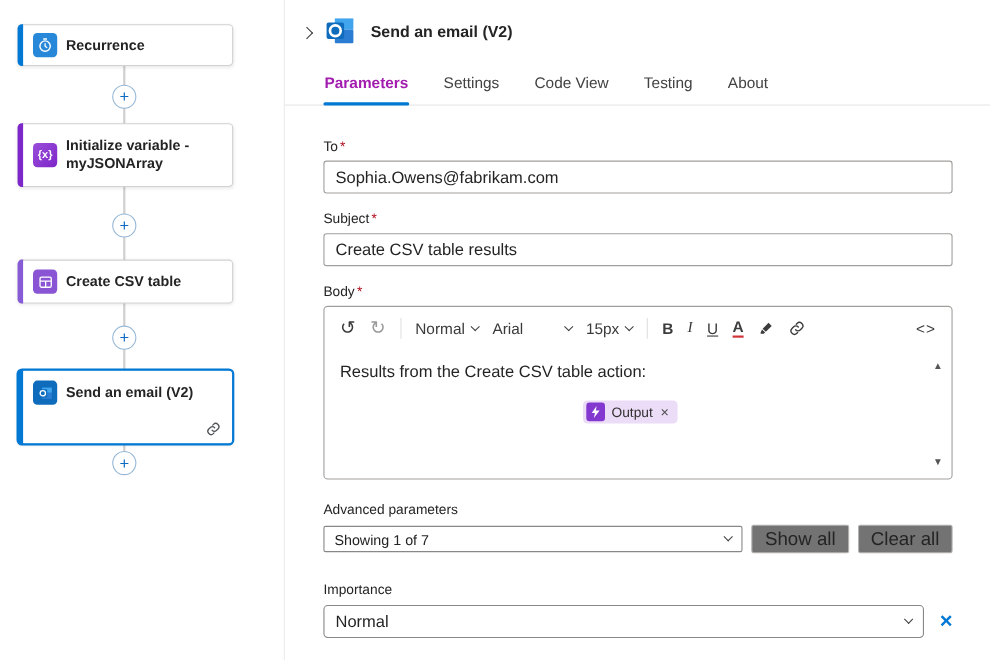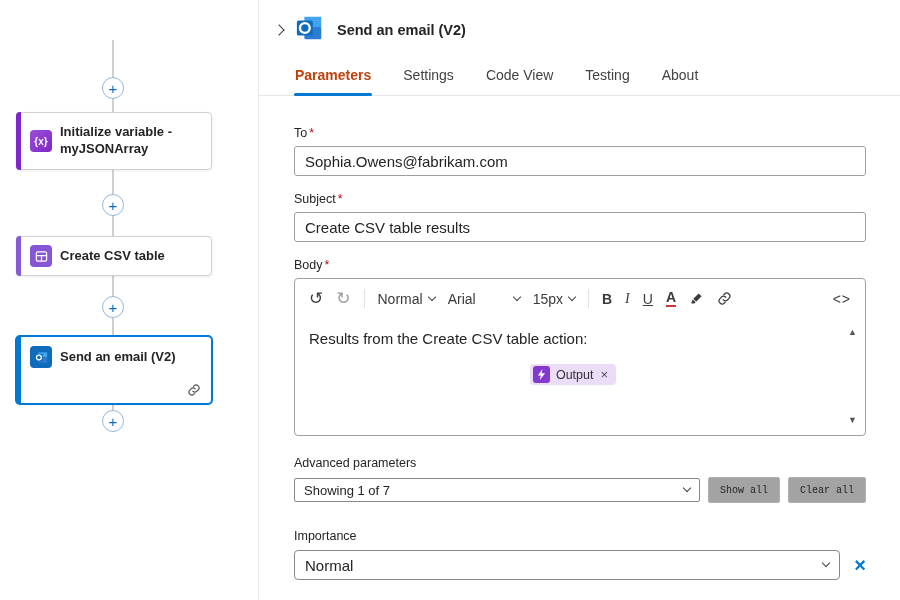--- a/index.html
+++ b/index.html
@@ -36,21 +36,21 @@
   }
 
   
   .right-panel { position:absolute; left:258px; top:0; width:642px; height:600px; background:#fff; border-left:1px solid #ebebeb; }
   .panel-header { display:flex; align-items:center; gap:12px; padding:13px 0 0 16px; }
   .chev-right { display:inline-block; width:8px; height:8px; border-right:1.7px solid #3b3b3b; border-bottom:1.7px solid #3b3b3b; transform:rotate(-45deg); cursor:pointer; }
   .panel-title { font-size:14.5px; font-weight:bold; }
 
   .tabs-bar { display:flex; gap:30px; margin-top:16px; padding-left:35px; border-bottom:1px solid #e5e5e5; }
   .tab { padding:5px 1px 12px; font-size:14px; color:#424242; position:relative; cursor:pointer; }
-  .tab.active { font-weight:bold; color:#c2410c; }
+  .tab.active { font-weight:bold; color:#a21caf; }
   .tab.active::after { content:""; position:absolute; left:0; right:0; bottom:-1px; height:3px; background:#0078d4; border-radius:2px; }
 
   .fields { padding:30px 34px 0 35px; }
   .field { margin-bottom:16px; }
   .field-label { font-size:12.5px; margin-bottom:6px; color:#242424; }
   .req { color:#b10e1c; margin-left:2px; }
   .text-input {
     width:100%; height:30px; border:1px solid #a19f9d; border-radius:3px;
     padding:0 10px; font-size:15px; color:#242424; font-family:"Liberation Sans", sans-serif;
   }
@@ -72,34 +72,45 @@
   .token-chip { display:inline-flex; align-items:center; gap:6px; background:#ebdcf7; border-radius:4px; padding:2px 8px 2px 3px; font-size:12.5px; color:#323130; cursor:pointer; }
   .chip-icon { width:17px; height:17px; border-radius:3px; background:#8338cf; display:flex; align-items:center; justify-content:center; flex:none; }
   .chip-close { color:#4f4f4f; margin-left:1px; font-size:13px; }
   .scroll-arrow { position:absolute; right:8px; font-size:9px; color:#555; cursor:pointer; }
   .scroll-up { top:10px; } .scroll-down { bottom:10px; }
 
   
   .advanced { margin-top:20px; }
   .adv-row { display:flex; align-items:center; gap:8px; margin-top:7px; }
   .adv-dropdown { flex:1; height:24px; border:1px solid #8a8886; border-radius:2px; display:flex; align-items:center; justify-content:space-between; padding:0 9px; font-size:13px; cursor:pointer; background:#fff; }
-  .adv-btn { height:26px; padding:0 11px; background:#a3a3a3; border:1px solid #b3b0ad; border-radius:2px; font-size:10px; color:#242424; cursor:pointer; font-family:Liberation Mono, monospace; }
+  .adv-btn { height:26px; padding:0 11px; background:#737373; border:1px solid #b3b0ad; border-radius:2px; font-size:17px; color:#242424; cursor:pointer; font-family:Liberation Sans, sans-serif; }
 
   
   .importance { margin-top:26px; }
   .imp-row { display:flex; align-items:center; gap:14px; margin-top:7px; }
   .imp-dropdown { flex:1; height:30px; border:1px solid #8a8886; border-radius:4px; display:flex; align-items:center; justify-content:space-between; padding:0 10px; font-size:15px; cursor:pointer; background:#fff; }
   .clear-x { color:#0078d4; font-size:20px; line-height:1; cursor:pointer; font-weight:bold; }
 </style>
 </head>
 <body>
 
 <div class="flow-canvas">
   <div class="connector"></div>
 
+  <div class="card" style="top:22px; height:38px;">
+    <span class="accent" style="background:#0078d4;"></span>
+    <span class="node-icon" style="background:#2787d8;">
+      <svg width="14" height="14" viewBox="0 0 16 16">
+          <circle cx="8" cy="9" r="5.4" fill="none" stroke="#fff" stroke-width="1.5"></circle>
+          <path d="M8 6.2v3l2.2 1.5" stroke="#fff" stroke-width="1.4" fill="none"></path>
+          <path d="M6 1.6h4" stroke="#fff" stroke-width="1.6"></path>
+        </svg>
+    </span>
+    <span class="node-label">Recurrence</span>
+  </div>
   <button class="plus" style="top:77px;">+</button>
 
   <div class="card" style="top:112px; height:58px;">
     <span class="accent" style="background:#7d26c9;"></span>
     <span class="node-icon" style="background:linear-gradient(135deg,#9a4ed9,#7d26c9);">{x}</span>
     <span class="node-label" style="max-width:140px;">Initialize variable - myJSONArray</span>
   </div>
   <button class="plus" style="top:194px;">+</button>
 
   <div class="card" style="top:236px; height:40px;">

